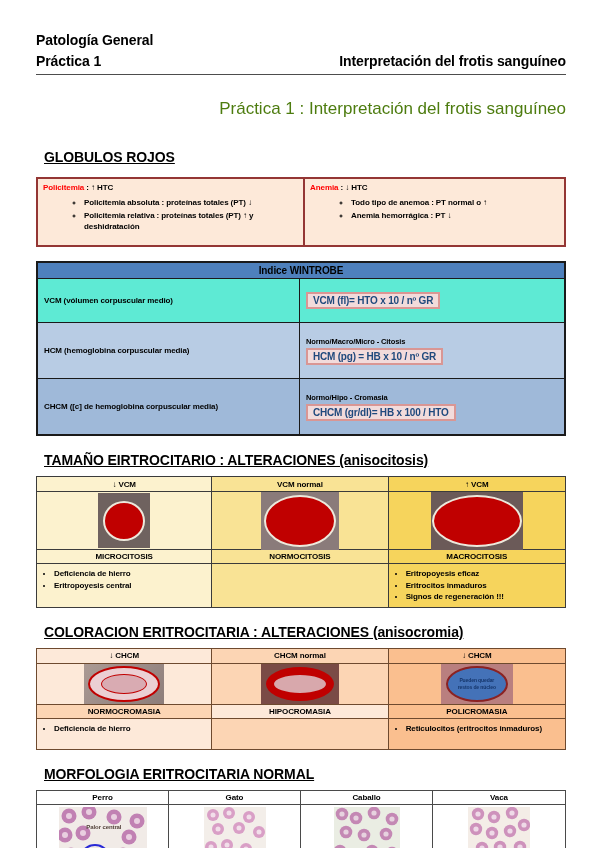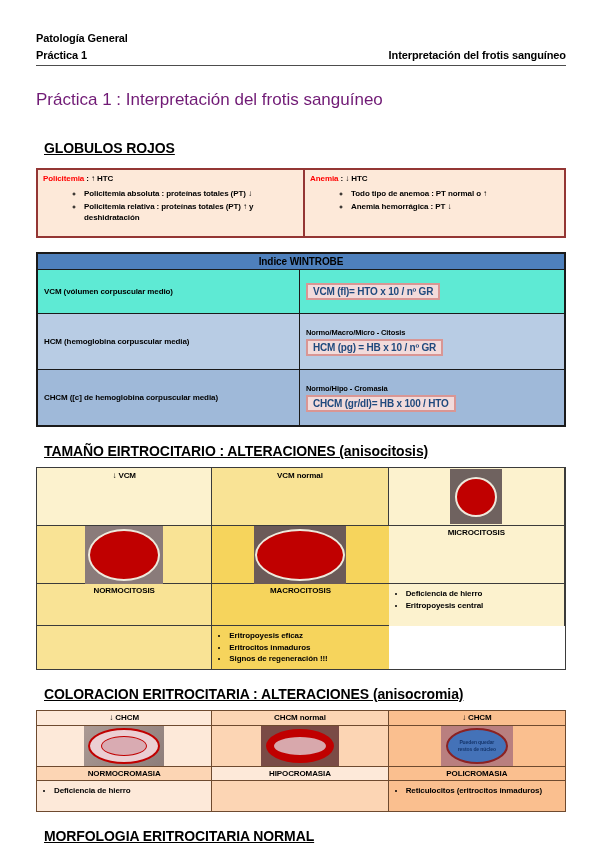--- a/index.html
+++ b/index.html
@@ -3,23 +3,23 @@
 <meta charset="utf-8">
 <style>
   html,body{margin:0;padding:0;background:#888;}
   .page{
     width:600px;height:848px;margin:0 auto;background:#fff;position:relative;
     font-family:"Liberation Sans",sans-serif;color:#000;overflow:hidden;
     box-sizing:border-box;padding:0 34px 0 36px;letter-spacing:-0.1px;
   }
   
   .doc-header{padding-top:30px;display:flex;justify-content:space-between;align-items:flex-end;
-    font-size:11px;font-weight:bold;line-height:1.5;}
+    font-size:14px;font-weight:bold;line-height:1.5;}
   .header-rule{border-bottom:1.5px solid #4d4d4d;margin-top:2px;}
-  .doc-title{font-size:17px;font-weight:normal;text-align:left;margin:24px 0 0;color:#701a75;letter-spacing:0;}
+  .doc-title{font-size:17px;font-weight:normal;text-align:right;margin:24px 0 0;color:#4d7c0f;letter-spacing:0;}
   .sec-heading{font-size:14px;font-weight:bold;text-decoration:underline;margin:16px 8px 8px;}
   .sec-heading.first{margin-top:30px;}
   
   .pa-table{display:flex;margin-top:12px;}
   .pa-cell{background:#FDE9D9;border:2px solid #943634;box-sizing:border-box;min-height:70px;font-size:8px;}
   .pa-cell.left{width:50.4%;border-right:none;}
   .pa-cell.right{width:49.6%;}
   .pa-head{font-weight:bold;padding:4px 5px 0;}
   .pa-head .term{color:#FF0000;}
   .o-list{list-style:circle;margin:6px 0 6px;padding-left:46px;}
@@ -167,20 +167,21 @@
         <span class="formula">CHCM (gr/dl)= HB x 100 / HTO</span>
       </div>
     </div>
   </section>
 
   <h2 class="sec-heading">TAMAÑO EIRTROCITARIO : ALTERACIONES (anisocitosis)</h2>
 
   <section class="tri-table yellow">
     <div class="tt-cell tt-h y1">↓ VCM</div>
     <div class="tt-cell tt-h y2">VCM normal</div>
+    <div class="tt-cell tt-h y3 lastcol">↑ VCM</div>
 
     <div class="tt-cell tt-img y1">
       <div class="photo ph-micro">
           <div class="rbc"></div>
         </div>
     </div>
     <div class="tt-cell tt-img y2">
       <div class="photo ph-normoc">
           <div class="rbc"></div>
         </div>

